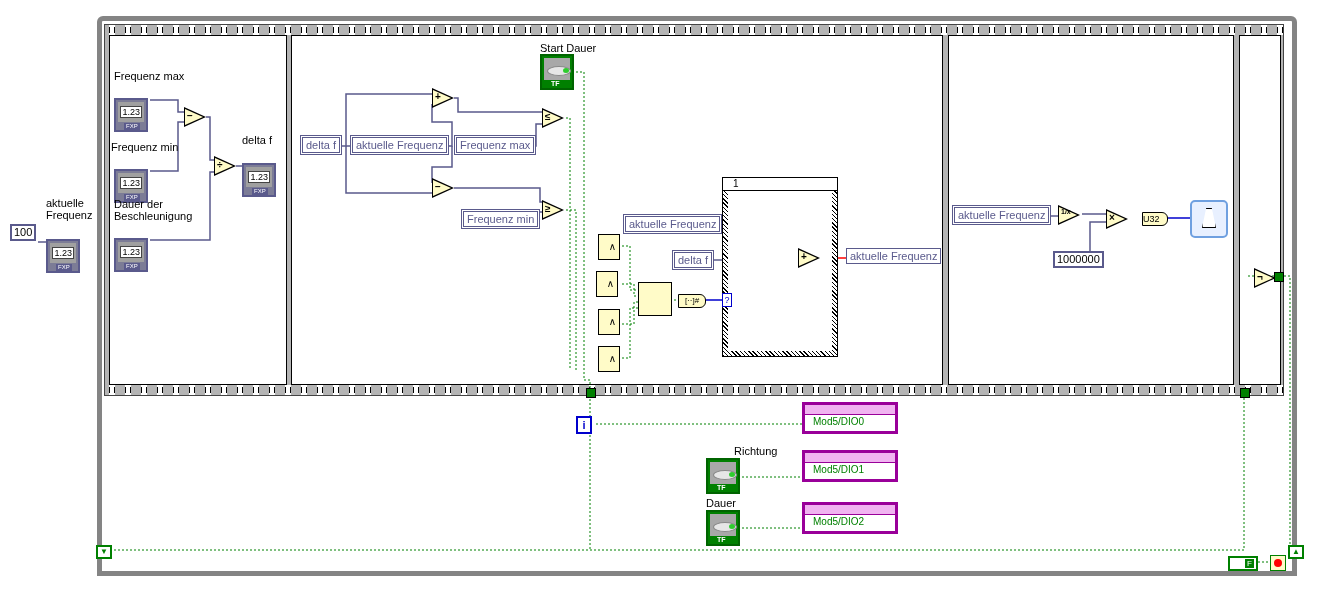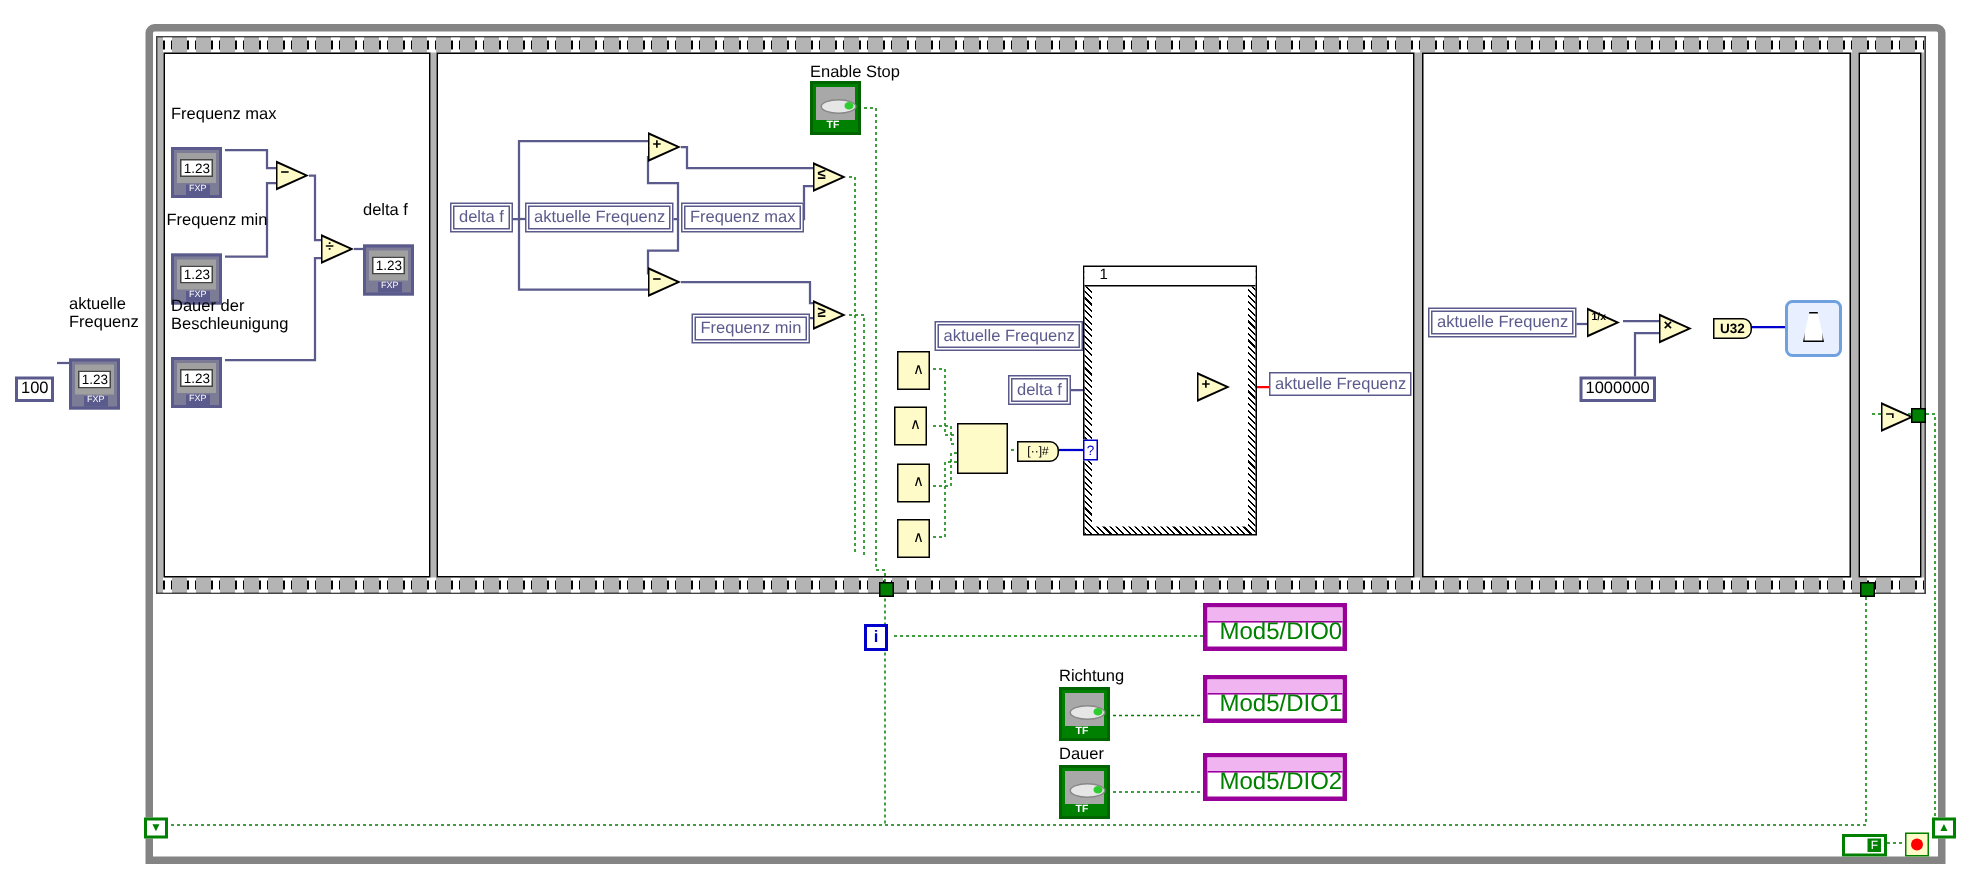--- a/index.html
+++ b/index.html
@@ -24,27 +24,27 @@
   .tri::after{content:"";position:absolute;left:-21px;top:-8px;border-top:8px solid transparent;border-bottom:8px solid transparent;border-left:18px solid #fffbc8;}
   .tri span{position:absolute;left:-19px;top:-7px;font-size:10px;font-weight:bold;z-index:2;}
   .bool{position:absolute;width:34px;height:36px;background:#008000;box-sizing:border-box;border:2px solid #006400;}
   .bool .in{position:absolute;left:2px;top:2px;right:2px;bottom:8px;background:#a8a8a8;}
   .bool .led{position:absolute;left:5px;top:10px;width:22px;height:8px;border-radius:50%;background:#e6e6e6;border:1px solid #888;}
   .bool .led::after{content:"";position:absolute;right:1px;top:1px;width:6px;height:5px;border-radius:50%;background:#2ecc2e;}
   .bool .tf{position:absolute;left:9px;bottom:0;font-size:7px;color:#fff;font-weight:bold;line-height:8px;}
   .andg{position:absolute;width:22px;height:26px;background:#fffbc8;border:1px solid #000;box-sizing:border-box;font-size:10px;text-align:right;padding-right:3px;line-height:24px;}
   .daq{position:absolute;width:96px;height:32px;border:3px solid #990099;background:#fff;box-sizing:border-box;}
   .daq .top{height:9px;background:#f0b4f0;border-bottom:1px solid #990099;}
-  .daq .txt{font-size:16px;color:#008000;padding-left:8px;line-height:14px;}
+  .daq .txt{font-size:10px;color:#008000;padding-left:8px;line-height:14px;}
   svg.wires{position:absolute;left:0;top:0;}
 </style>
 </head>
 <body>
 
-<div class="const" style="left:10px;top:251px;text-align:center;">100</div>
+<div class="const" style="left:10px;top:224px;text-align:center;">100</div>
 <div class="lbl" style="left:46px;top:197px;white-space:pre;">aktuelle
 Frequenz</div>
 <div class="numctl" style="left:46px;top:224px;">
   <div class="inner"></div>
     <div class="num">1.23</div>
     <div class="fxp">FXP</div>
 </div>
 
 <div class="while"></div>
 
@@ -130,21 +130,21 @@
 <div class="tri" style="left:214px;top:156px;">
     <span>÷</span>
   </div>
 <div class="lbl" style="left:242px;top:134px;">delta f</div>
 <div class="numctl" style="left:242px;top:148px;">
     <div class="inner"></div>
     <div class="num">1.23</div>
     <div class="fxp">FXP</div>
   </div>
 
-<div class="lbl" style="left:540px;top:42px;">Enable Stop</div>
+<div class="lbl" style="left:540px;top:42px;">Start Dauer</div>
 <div class="bool" style="left:540px;top:54px;">
     <div class="in"></div>
     <div class="led"></div>
     <div class="tf">TF</div>
   </div>
 <div class="local" style="left:300px;top:135px;">delta f</div>
 <div class="local" style="left:350px;top:135px;">aktuelle Frequenz</div>
 <div class="local" style="left:454px;top:135px;">Frequenz max</div>
 <div class="local" style="left:461px;top:209px;">Frequenz min</div>
 <div class="tri" style="left:432px;top:88px;">
@@ -180,34 +180,34 @@
 <div class="local" style="left:846px;top:248px;border-width:1px;border-style:solid;">aktuelle Frequenz</div>
 
 <div class="local" style="left:952px;top:205px;">aktuelle Frequenz</div>
 <div class="tri" style="left:1058px;top:205px;">
     <span style="font-size:7px;">1/x</span>
   </div>
 <div class="tri" style="left:1106px;top:209px;">
     <span>×</span>
   </div>
 <div class="const" style="left:1053px;top:251px;">1000000</div>
-<div class="abs" style="left:1142px;top:212px;width:24px;height:12px;background:#fffbc8;border:1px solid #000;border-radius:0 6px 6px 0;font-size:9px;font-weight:bold;line-height:12px;text-align:center;">U32</div>
+<div class="abs" style="left:1142px;top:212px;width:24px;height:12px;background:#fffbc8;border:1px solid #000;border-radius:0 6px 6px 0;font-size:9px;font-weight:normal;line-height:12px;">U32</div>
 <div class="abs" style="left:1190px;top:200px;width:34px;height:34px;border:2px solid #6fa0e0;border-radius:5px;background:#e8f0ff;">
   <div class="abs" style="left:10px;top:6px;width:12px;height:18px;background:#fff;border:1px solid #000;clip-path:polygon(30% 0,70% 0,100% 100%,0 100%);"></div>
 </div>
 
 <div class="tri" style="left:1254px;top:268px;">
     <span>¬</span>
   </div>
 <div class="abs" style="left:1274px;top:272px;width:8px;height:8px;background:#008000;border:1px solid #000;"></div>
 
 <div class="abs" style="left:586px;top:388px;width:8px;height:8px;background:#008000;border:1px solid #000;"></div>
 <div class="abs" style="left:1240px;top:388px;width:8px;height:8px;background:#008000;border:1px solid #000;"></div>
 <div class="abs" style="left:576px;top:416px;width:12px;height:14px;border:2px solid #0000cc;background:#fff;color:#0000cc;font-weight:bold;font-size:11px;text-align:center;line-height:14px;">i</div>
-<div class="lbl" style="left:706px;top:445px;">Richtung</div>
+<div class="lbl" style="left:734px;top:445px;">Richtung</div>
 <div class="bool" style="left:706px;top:458px;">
     <div class="in"></div>
     <div class="led"></div>
     <div class="tf">TF</div>
   </div>
 <div class="lbl" style="left:706px;top:497px;">Dauer</div>
 <div class="bool" style="left:706px;top:510px;">
     <div class="in"></div>
     <div class="led"></div>
     <div class="tf">TF</div>

